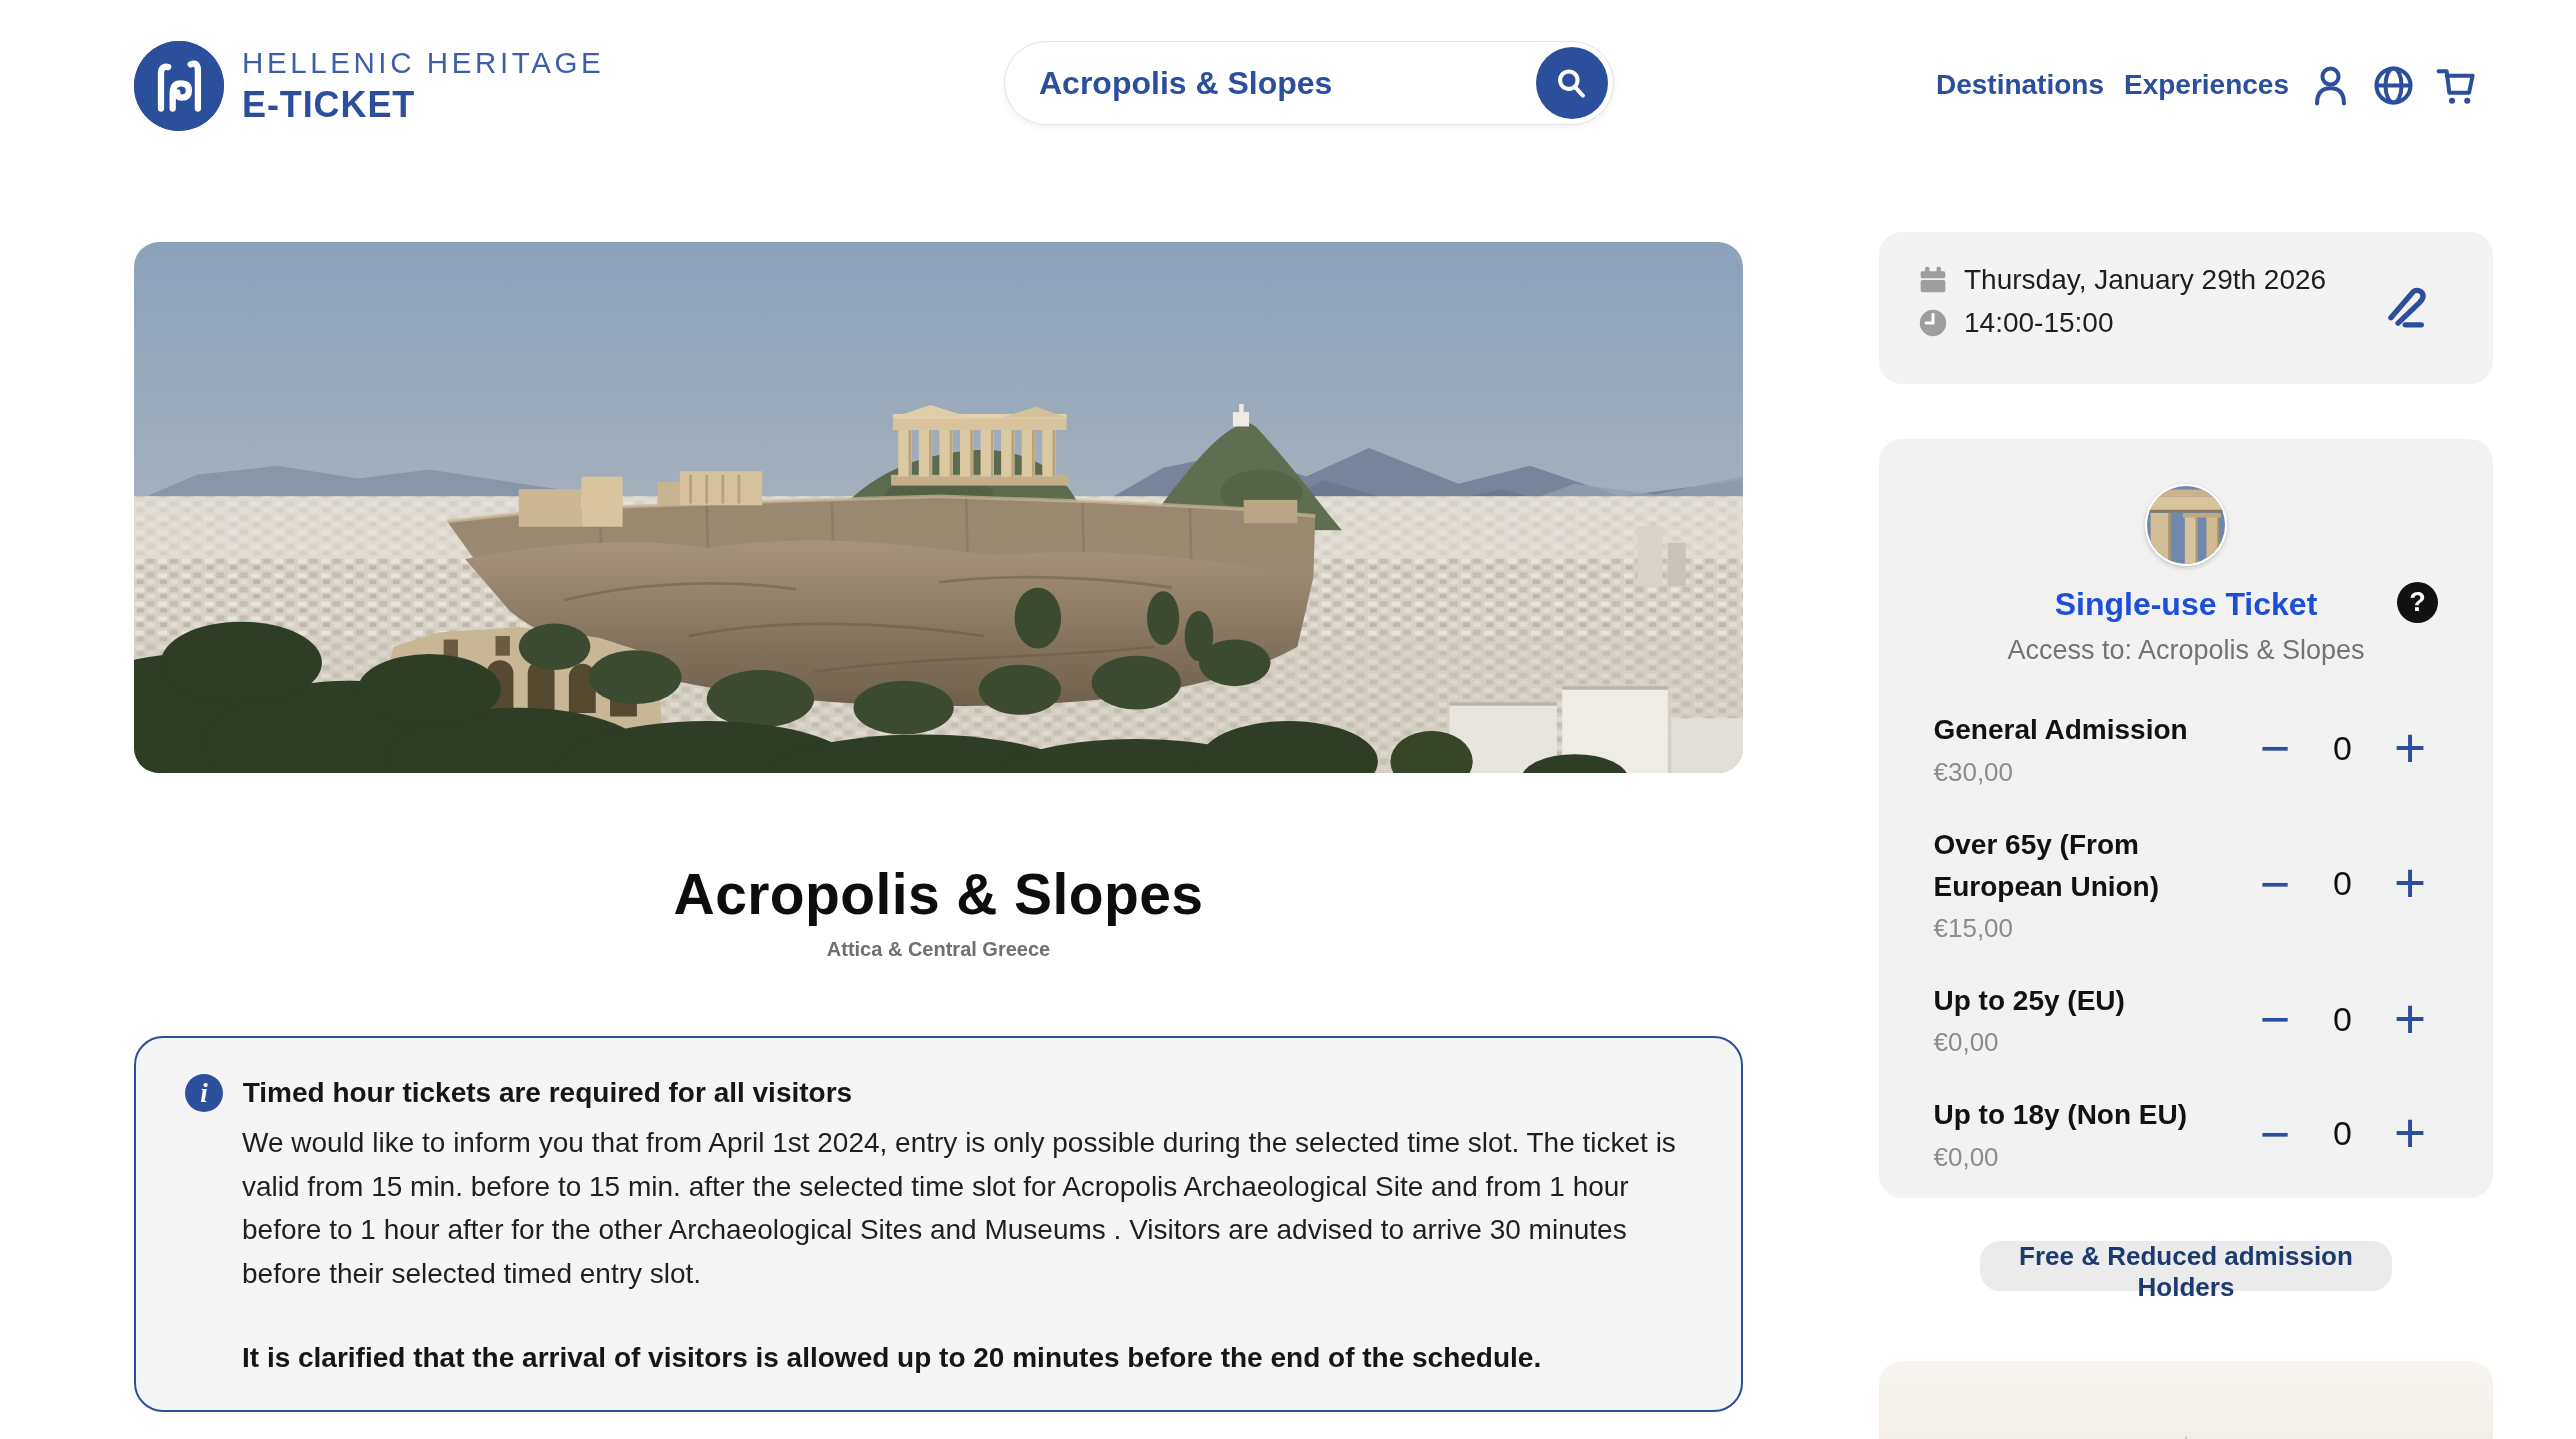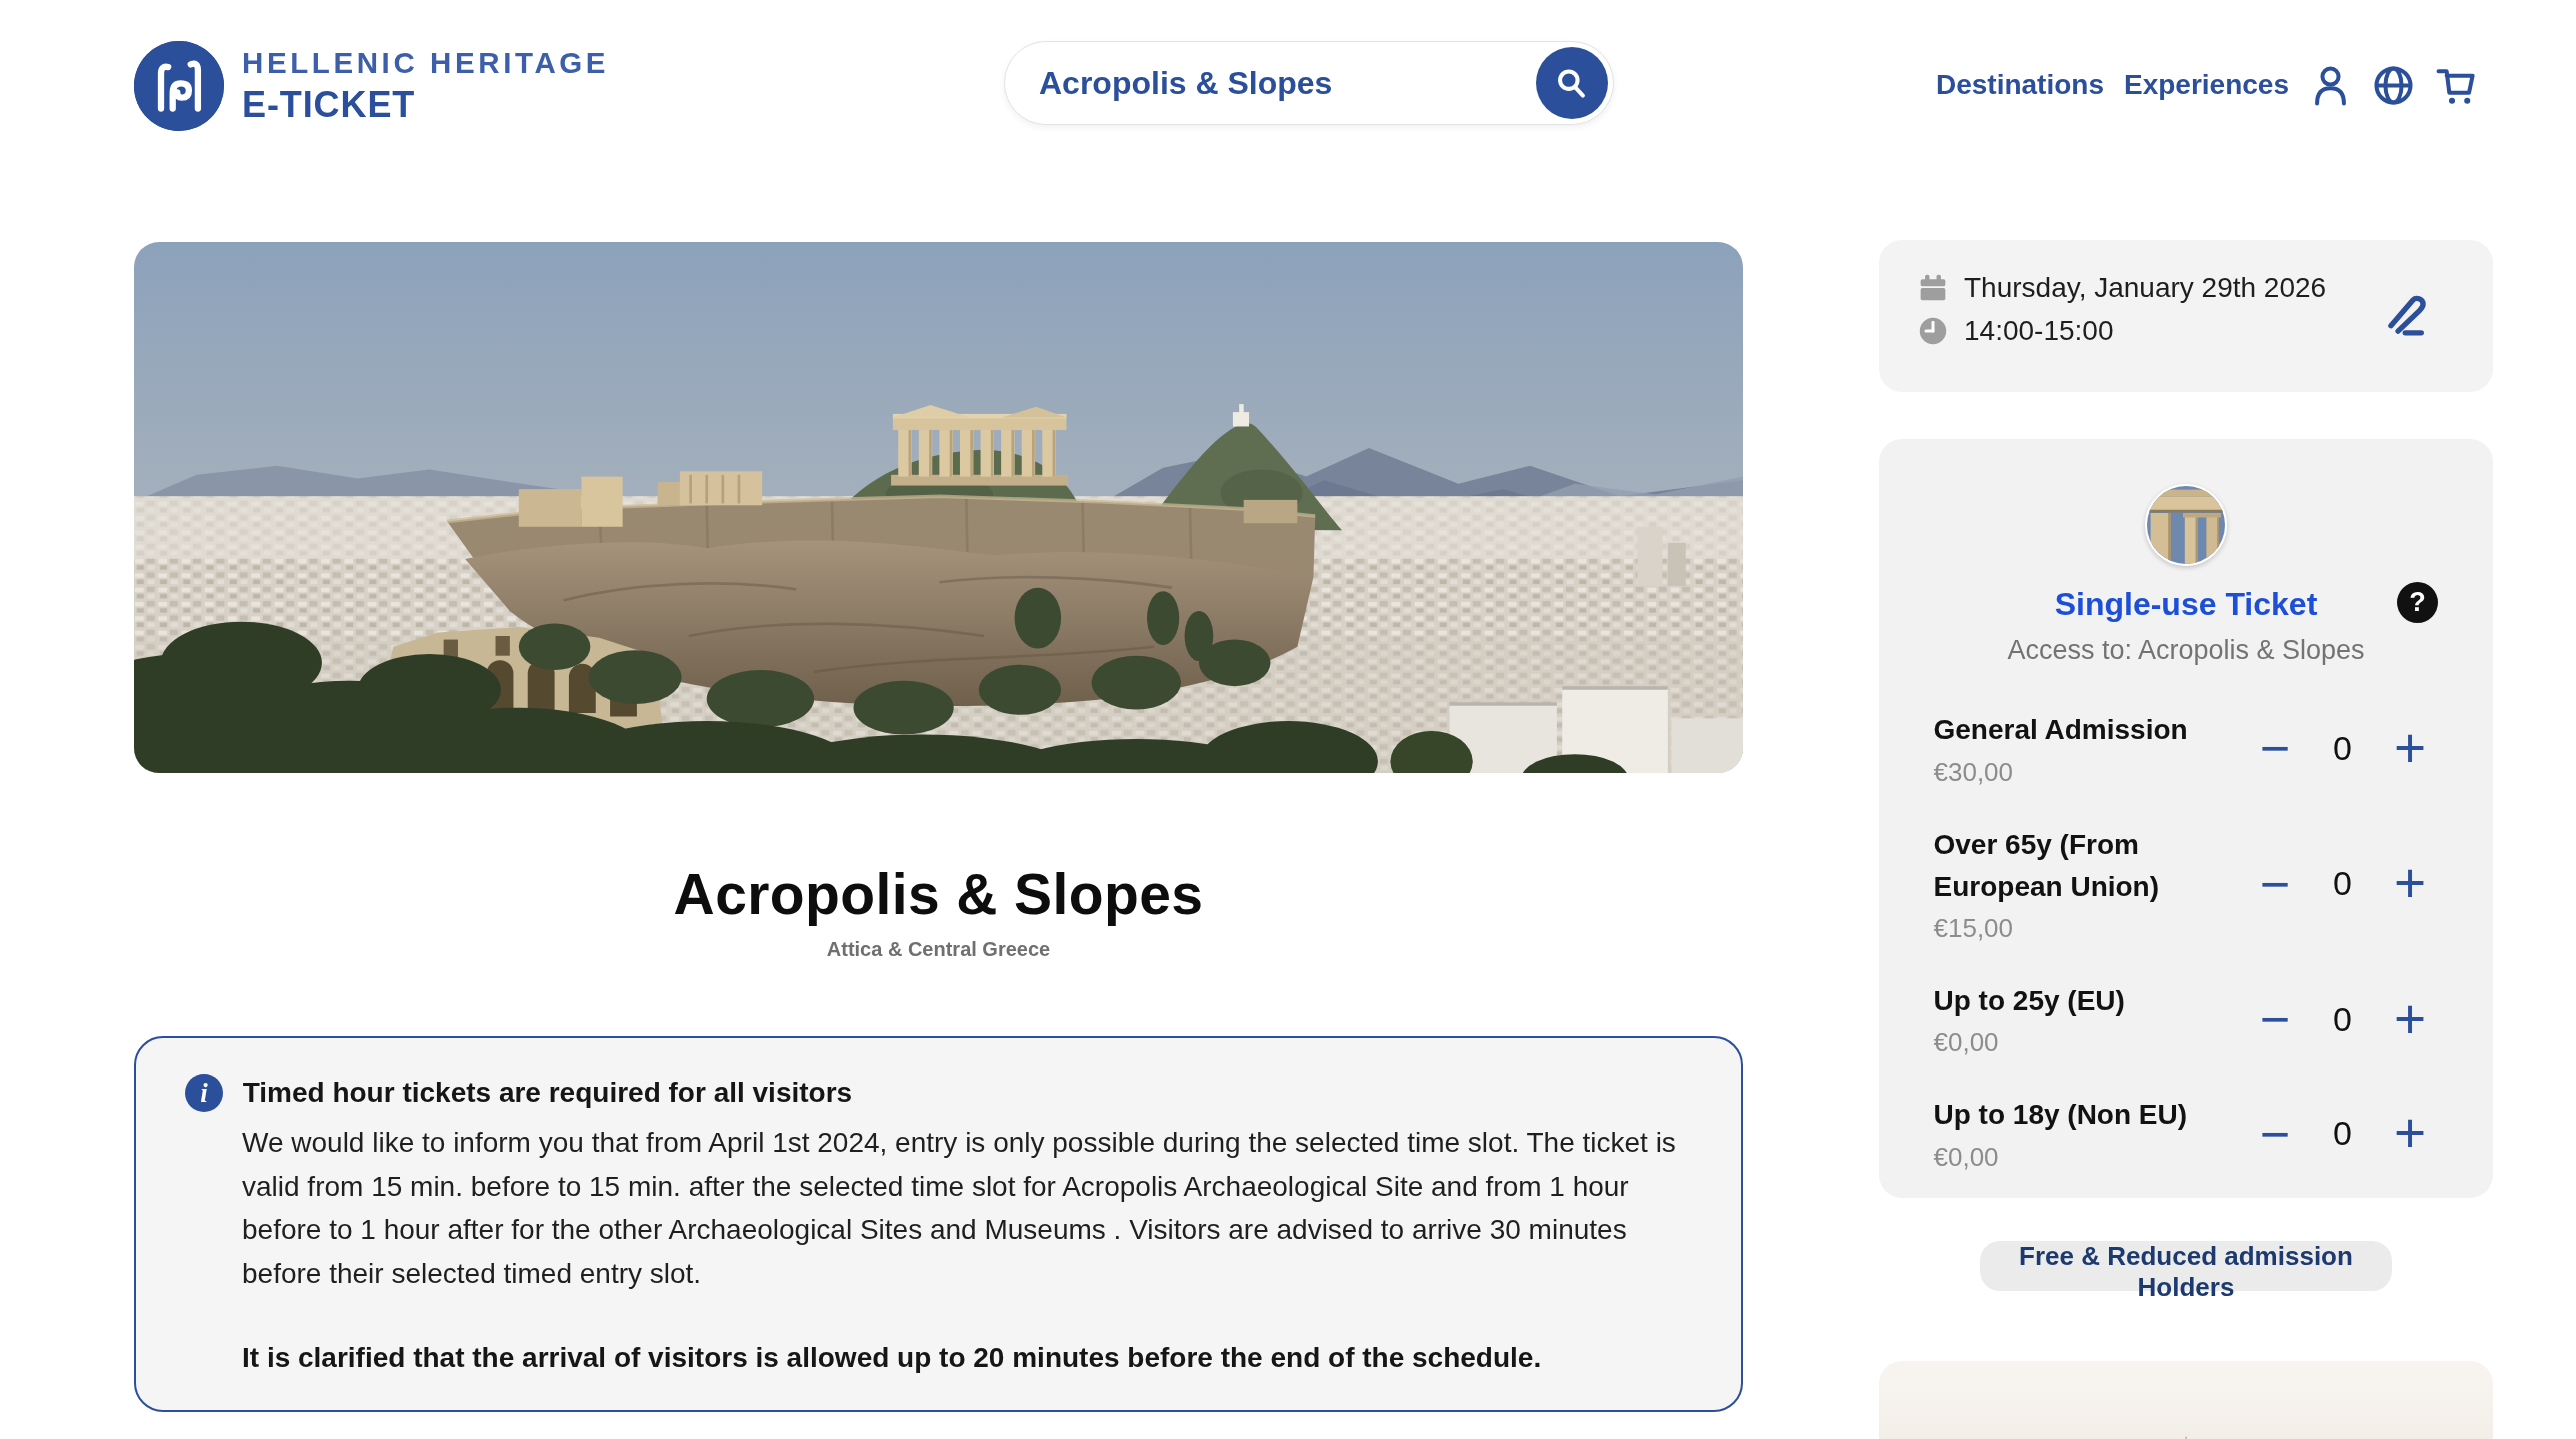--- a/index.html
+++ b/index.html
@@ -4,21 +4,21 @@
 <style>
   * { margin:0; padding:0; box-sizing:border-box; }
   html,body { width:2576px; height:1439px; background:#ffffff;
     font-family:"Liberation Sans", sans-serif; position:relative; overflow:hidden; }
 
   
   .header { position:absolute; left:0; top:0; width:2576px; height:170px; background:#fff; }
   .logo { position:absolute; left:134px; top:41px; display:flex; align-items:center; cursor:pointer; }
   .logo-mark { width:90px; height:90px; border-radius:50%; background:#2B4F9B; flex:0 0 auto; }
   .logo-text { margin-left:18px; }
-  .logo-top { font-size:29.5px; letter-spacing:3.6px; color:#3D5FA9; font-weight:700; }
+  .logo-top { font-size:29.5px; letter-spacing:3.6px; color:#3D5FA9; font-weight:400; }
   .logo-bottom { font-size:36px; font-weight:800; color:#2B4F9B; letter-spacing:0.9px; margin-top:3.6px; }
 
   .searchbar { position:absolute; left:1004px; top:41px; width:610px; height:84px;
     background:#fff; border:1.8px solid #E3E3E3; border-radius:42px;
     box-shadow:0 2.7px 7.2px rgba(0,0,0,0.06); display:flex; align-items:center; }
   .search-input { border:none; outline:none; background:transparent; flex:1;
     padding-left:34px; font-size:32px; font-weight:700; color:#2B4F9B;
     font-family:"Liberation Sans", sans-serif; }
   .search-btn { width:72px; height:72px; border-radius:50%; background:#2B4F9B; border:none;
     margin-right:5.4px; display:flex; align-items:center; justify-content:center; cursor:pointer; flex:0 0 auto; }
@@ -39,21 +39,21 @@
     background:#F5F5F5; border:2.7px solid #2B4F9C; border-radius:29px; padding:36px 54px 36px 49px; }
   .notice-head { display:flex; align-items:center; gap:19.7px; }
   .info-badge { width:38px; height:38px; border-radius:50%; background:#2B4F9B; color:#fff;
     display:flex; align-items:center; justify-content:center; flex:0 0 auto;
     font-family:"Liberation Serif", serif; font-size:27px; font-weight:700; font-style:italic; }
   .notice-title { font-size:28px; font-weight:800; color:#161616; }
   .notice-body { margin:9px 0 0 57px; max-width:1468px; font-size:28px; color:#1F1F1F; line-height:1.56; }
   .notice-footer { margin:41px 0 0 57px; max-width:1468px; font-size:28px; font-weight:800; color:#161616; line-height:1.5; }
 
   
-  .date-card { position:absolute; left:1879px; top:240px; width:614px; height:152px;
+  .date-card { position:absolute; left:1879px; top:232px; width:614px; height:152px;
     background:#F3F3F3; border-radius:23px; padding:32px 36px 0 39px; }
   .date-line { display:flex; align-items:center; gap:16px; font-size:28px; color:#1E1E1E; margin-bottom:10.7px; }
   .g-icon { width:30px; height:30px; flex:0 0 auto; display:block; }
   .edit-btn { position:absolute; right:61px; top:50px; width:50px; height:50px; cursor:pointer;
     background:transparent; border:none; }
 
   .ticket-card { position:absolute; left:1879px; top:439px; width:614px; height:759px;
     background:#F2F2F2; border-radius:23px; }
   .avatar { width:82px; height:82px; border-radius:50%; overflow:hidden; margin:45px auto 0 auto;
     border:2.7px solid #fff; box-shadow:0 1.8px 5.4px rgba(0,0,0,0.2); }

